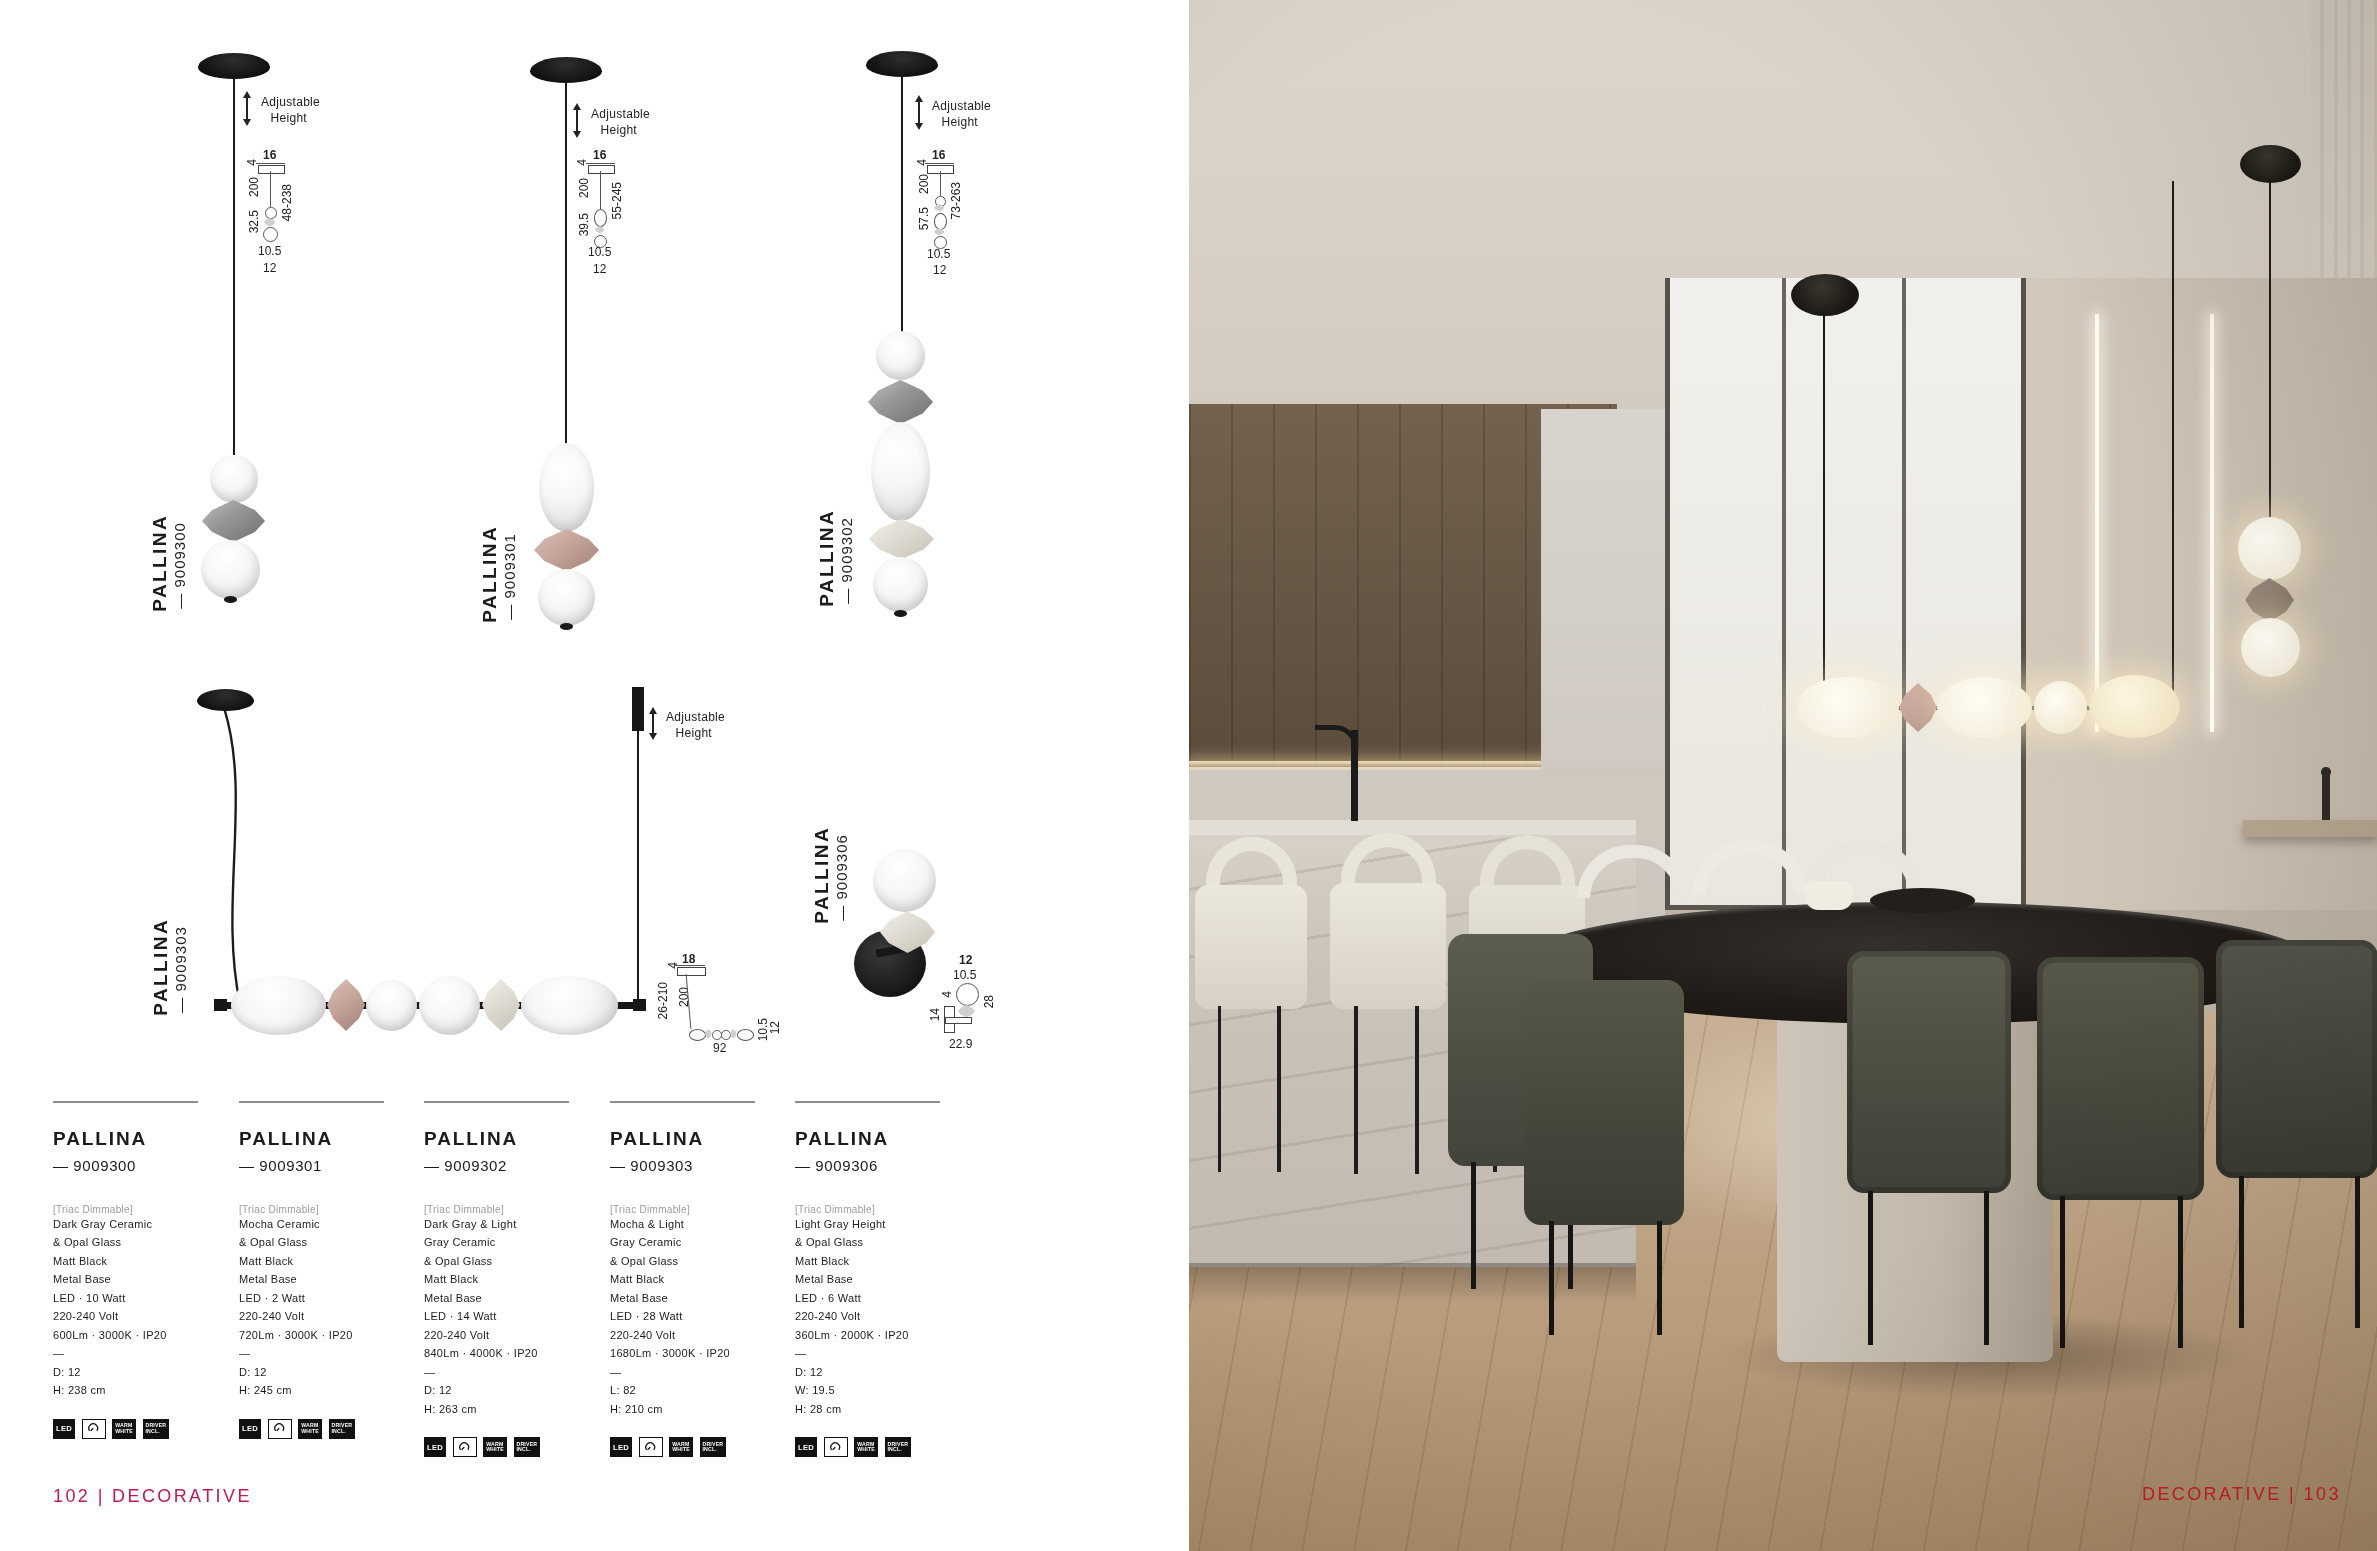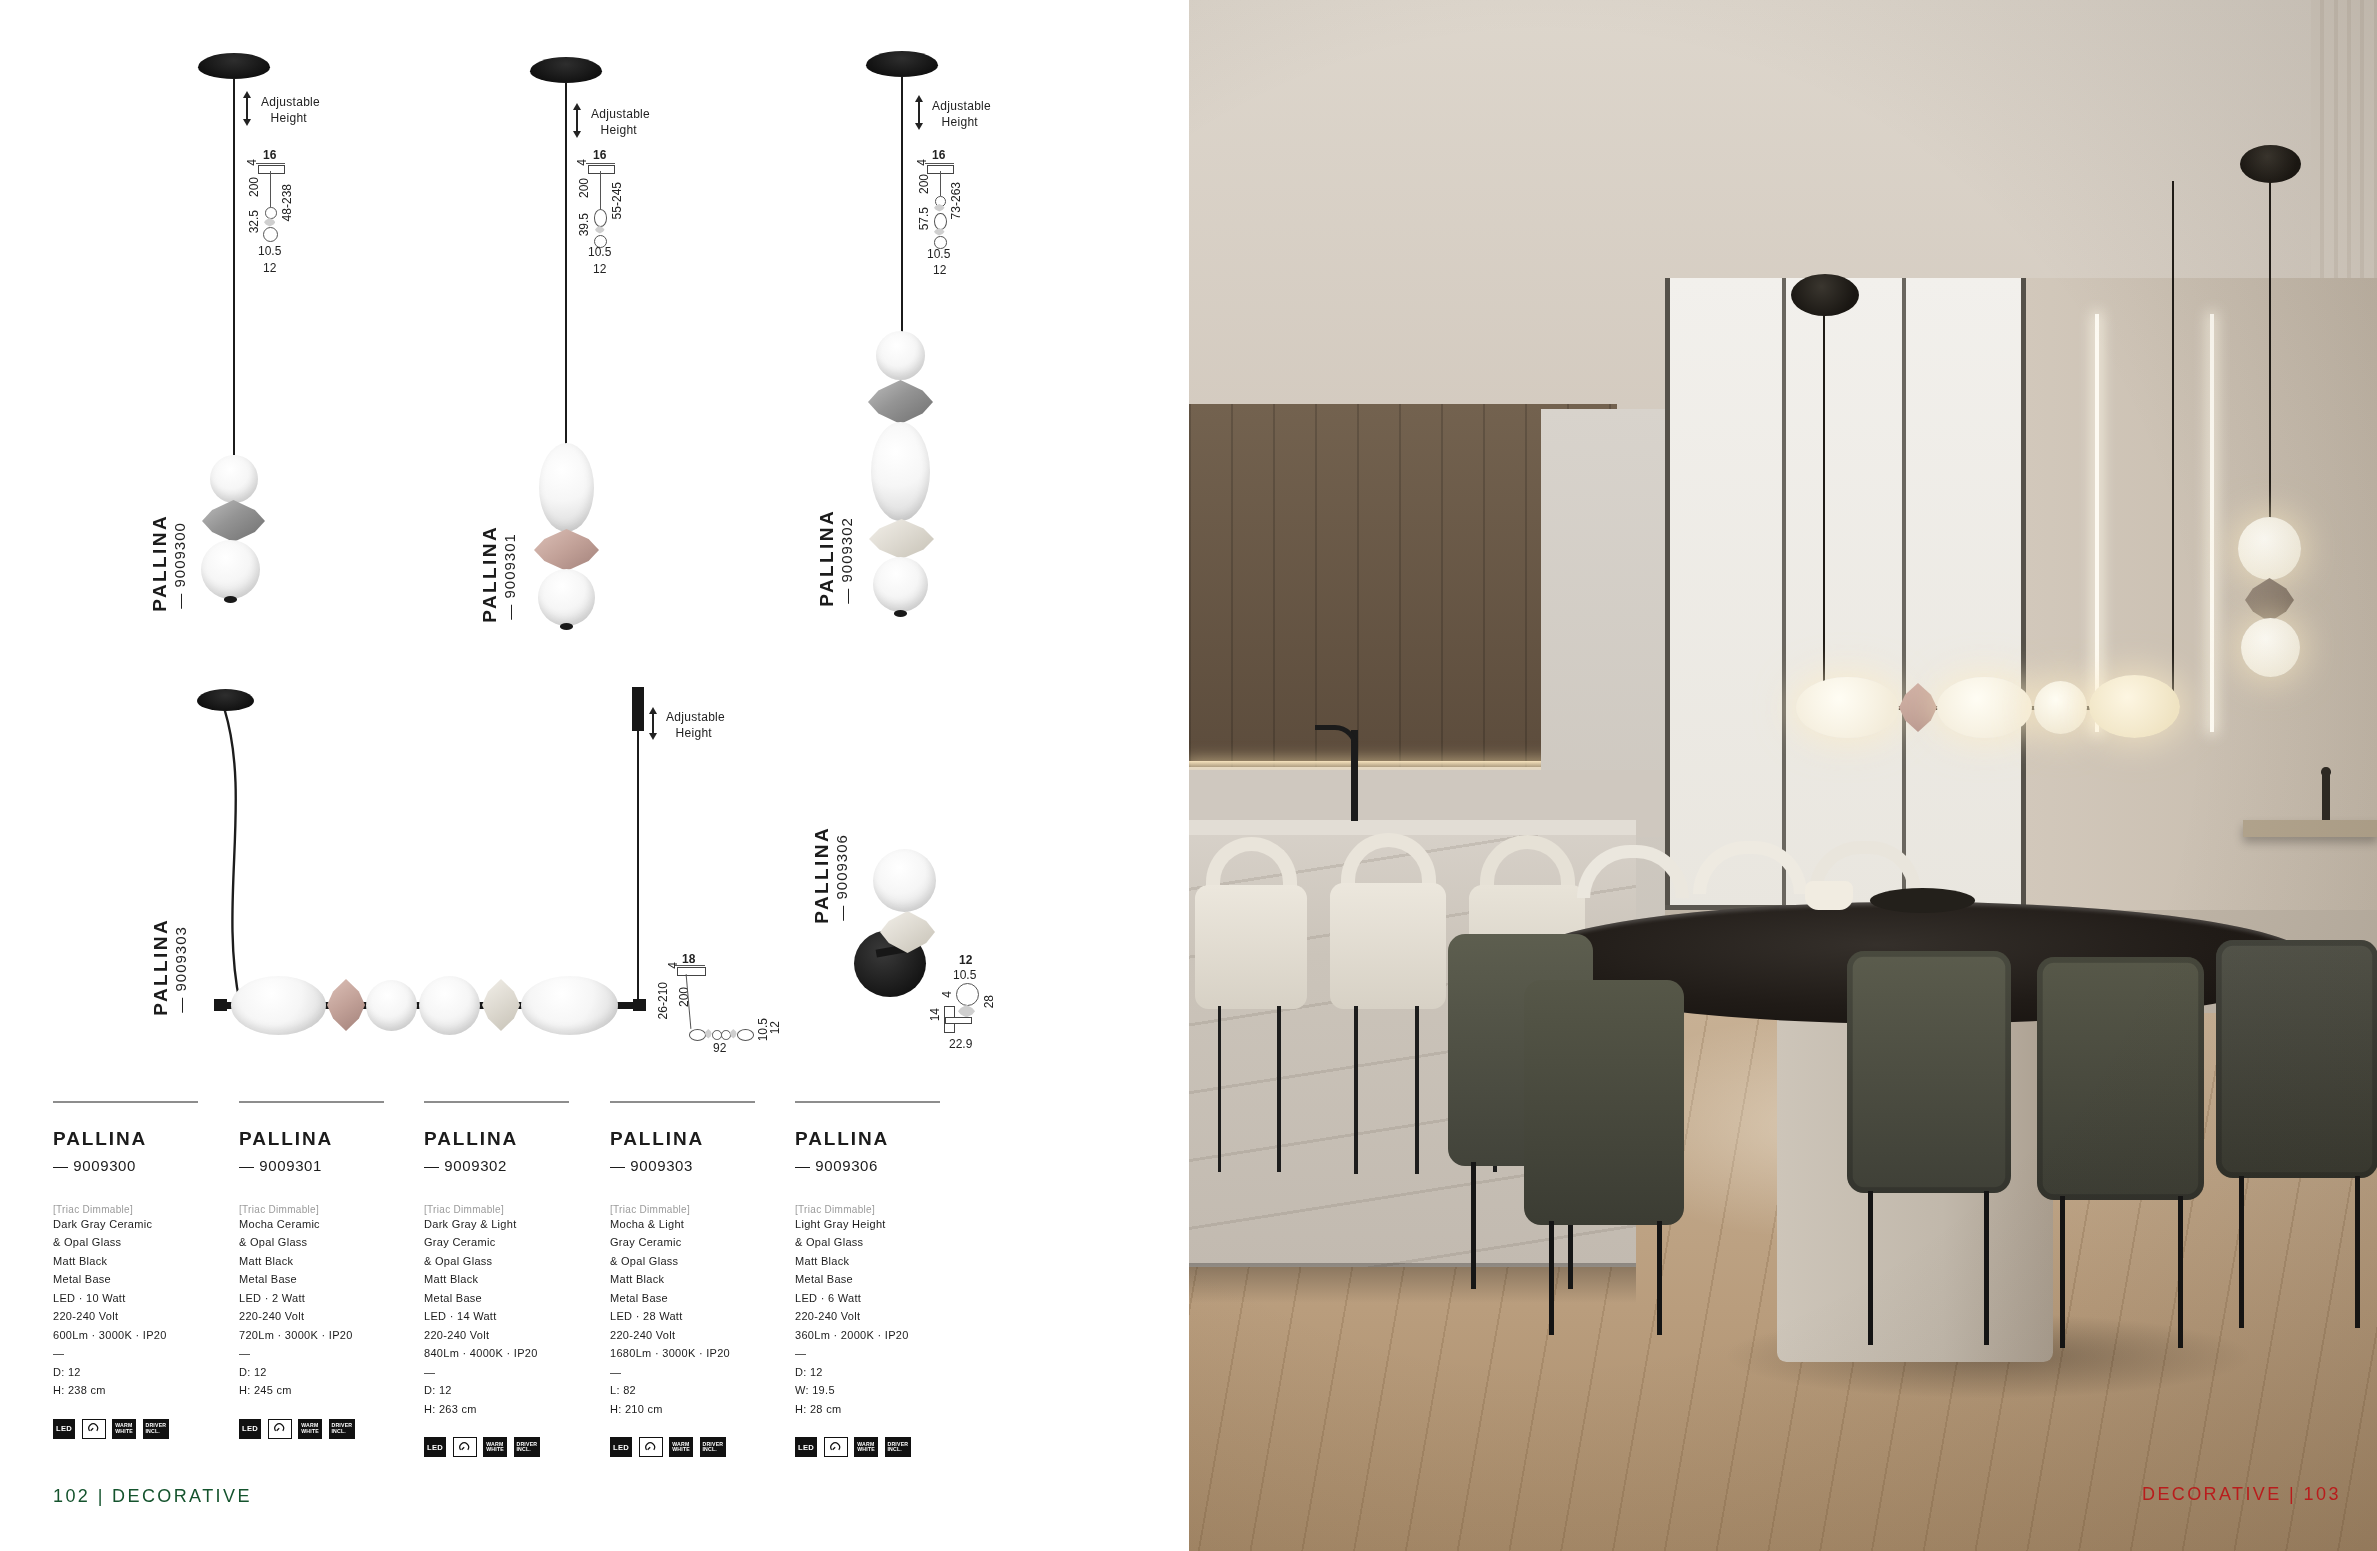--- a/index.html
+++ b/index.html
@@ -52,21 +52,21 @@
   .sp-dim{font-size:10px;color:#9b9b9b;margin-top:30px;letter-spacing:0.3px;}
   .sp-line,.sp-lines div{font-size:11px;line-height:18.5px;letter-spacing:0.3px;}
   .sp-lines{margin:0;}
   .sp-icons{margin-top:19px;display:flex;gap:6.7px;align-items:center;}
   .ic{height:20px;min-width:22px;background:#111;color:#fff;display:flex;align-items:center;
     justify-content:center;font-weight:bold;font-size:7.6px;letter-spacing:0.2px;padding:0 1.9px;box-sizing:border-box;}
   .ic-outline{background:#fff;border:1.9px solid #111;width:24px;}
   .ic-two{flex-direction:column;line-height:1.05;font-size:5.2px;align-items:flex-start;padding:0 2.9px;}
   .ic-two i{font-style:normal;display:block;}
 
-  .footer{position:absolute;font-size:18px;letter-spacing:2.4px;color:#14532d;}
+  .footer{position:absolute;font-size:18px;letter-spacing:2.4px;color:#be185d;}
 
   
   .photo{position:absolute;left:1189px;top:0;width:1189px;height:1551px;overflow:hidden;background:#d8d0c6;}
   .ph{position:absolute;}
   .glow-bead{box-shadow:0 0 32px 7.6px rgba(255,238,198,.55);}
 </style>
 </head>
 <body>
 
 <div class="board">

